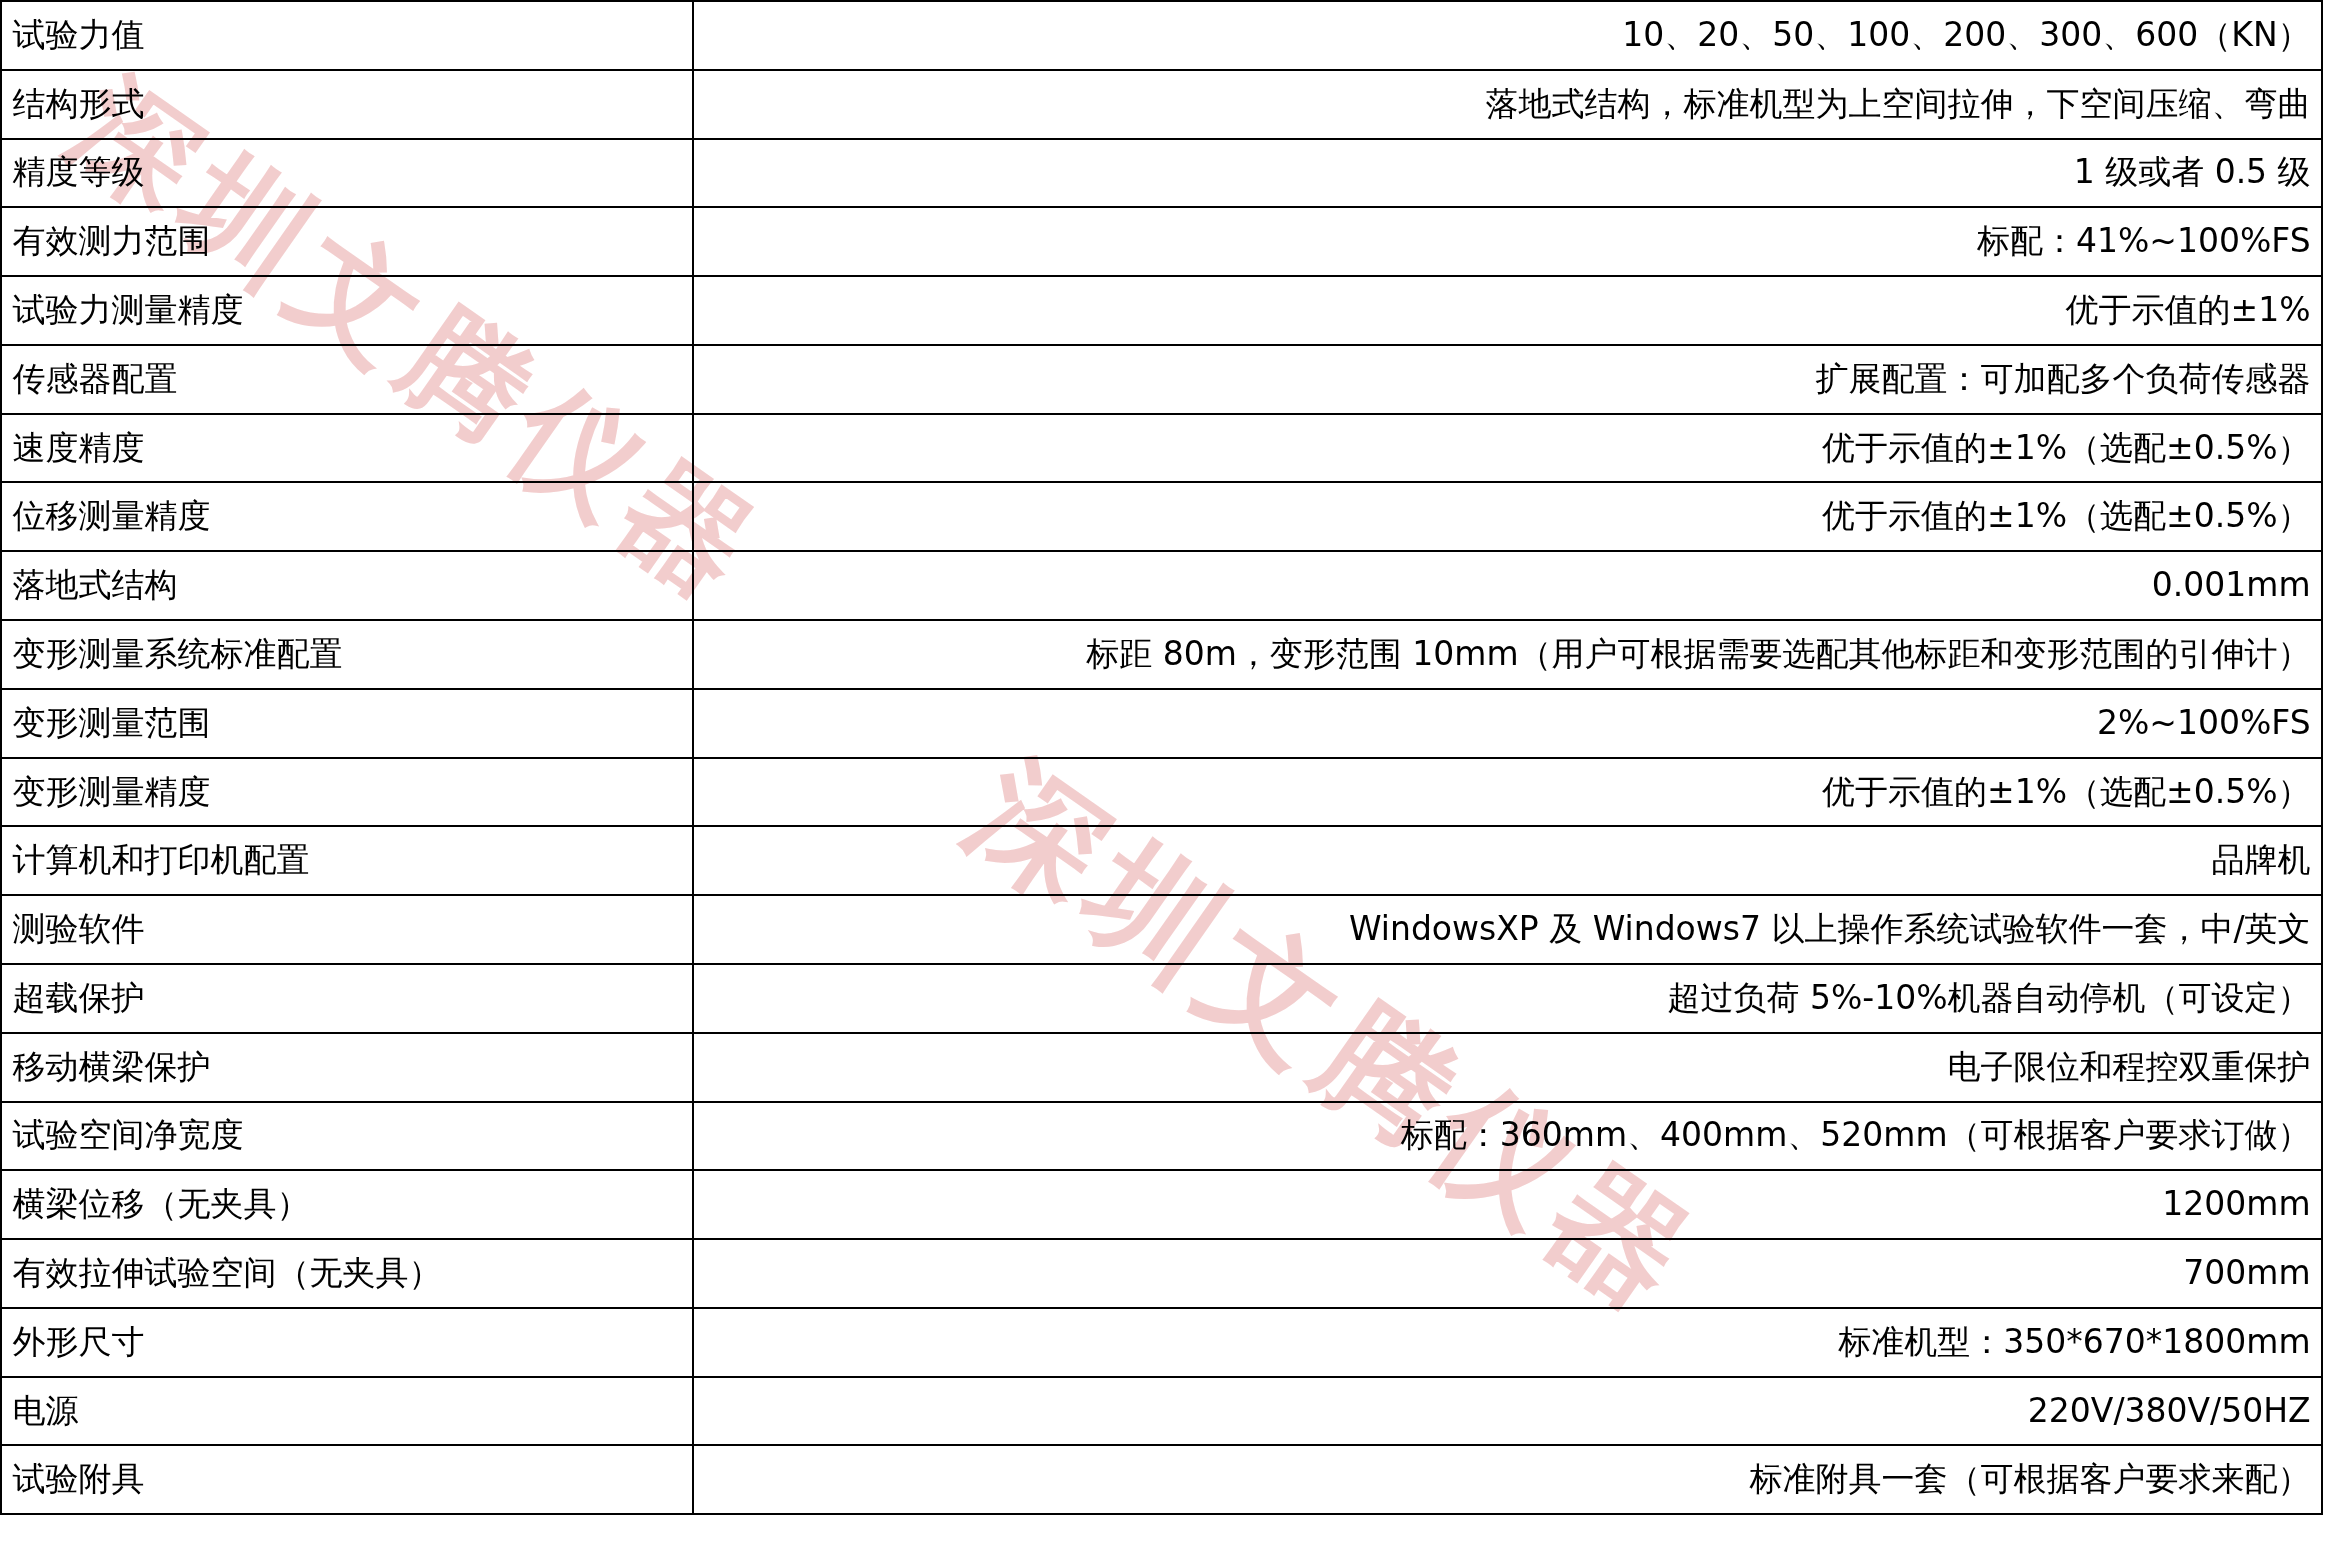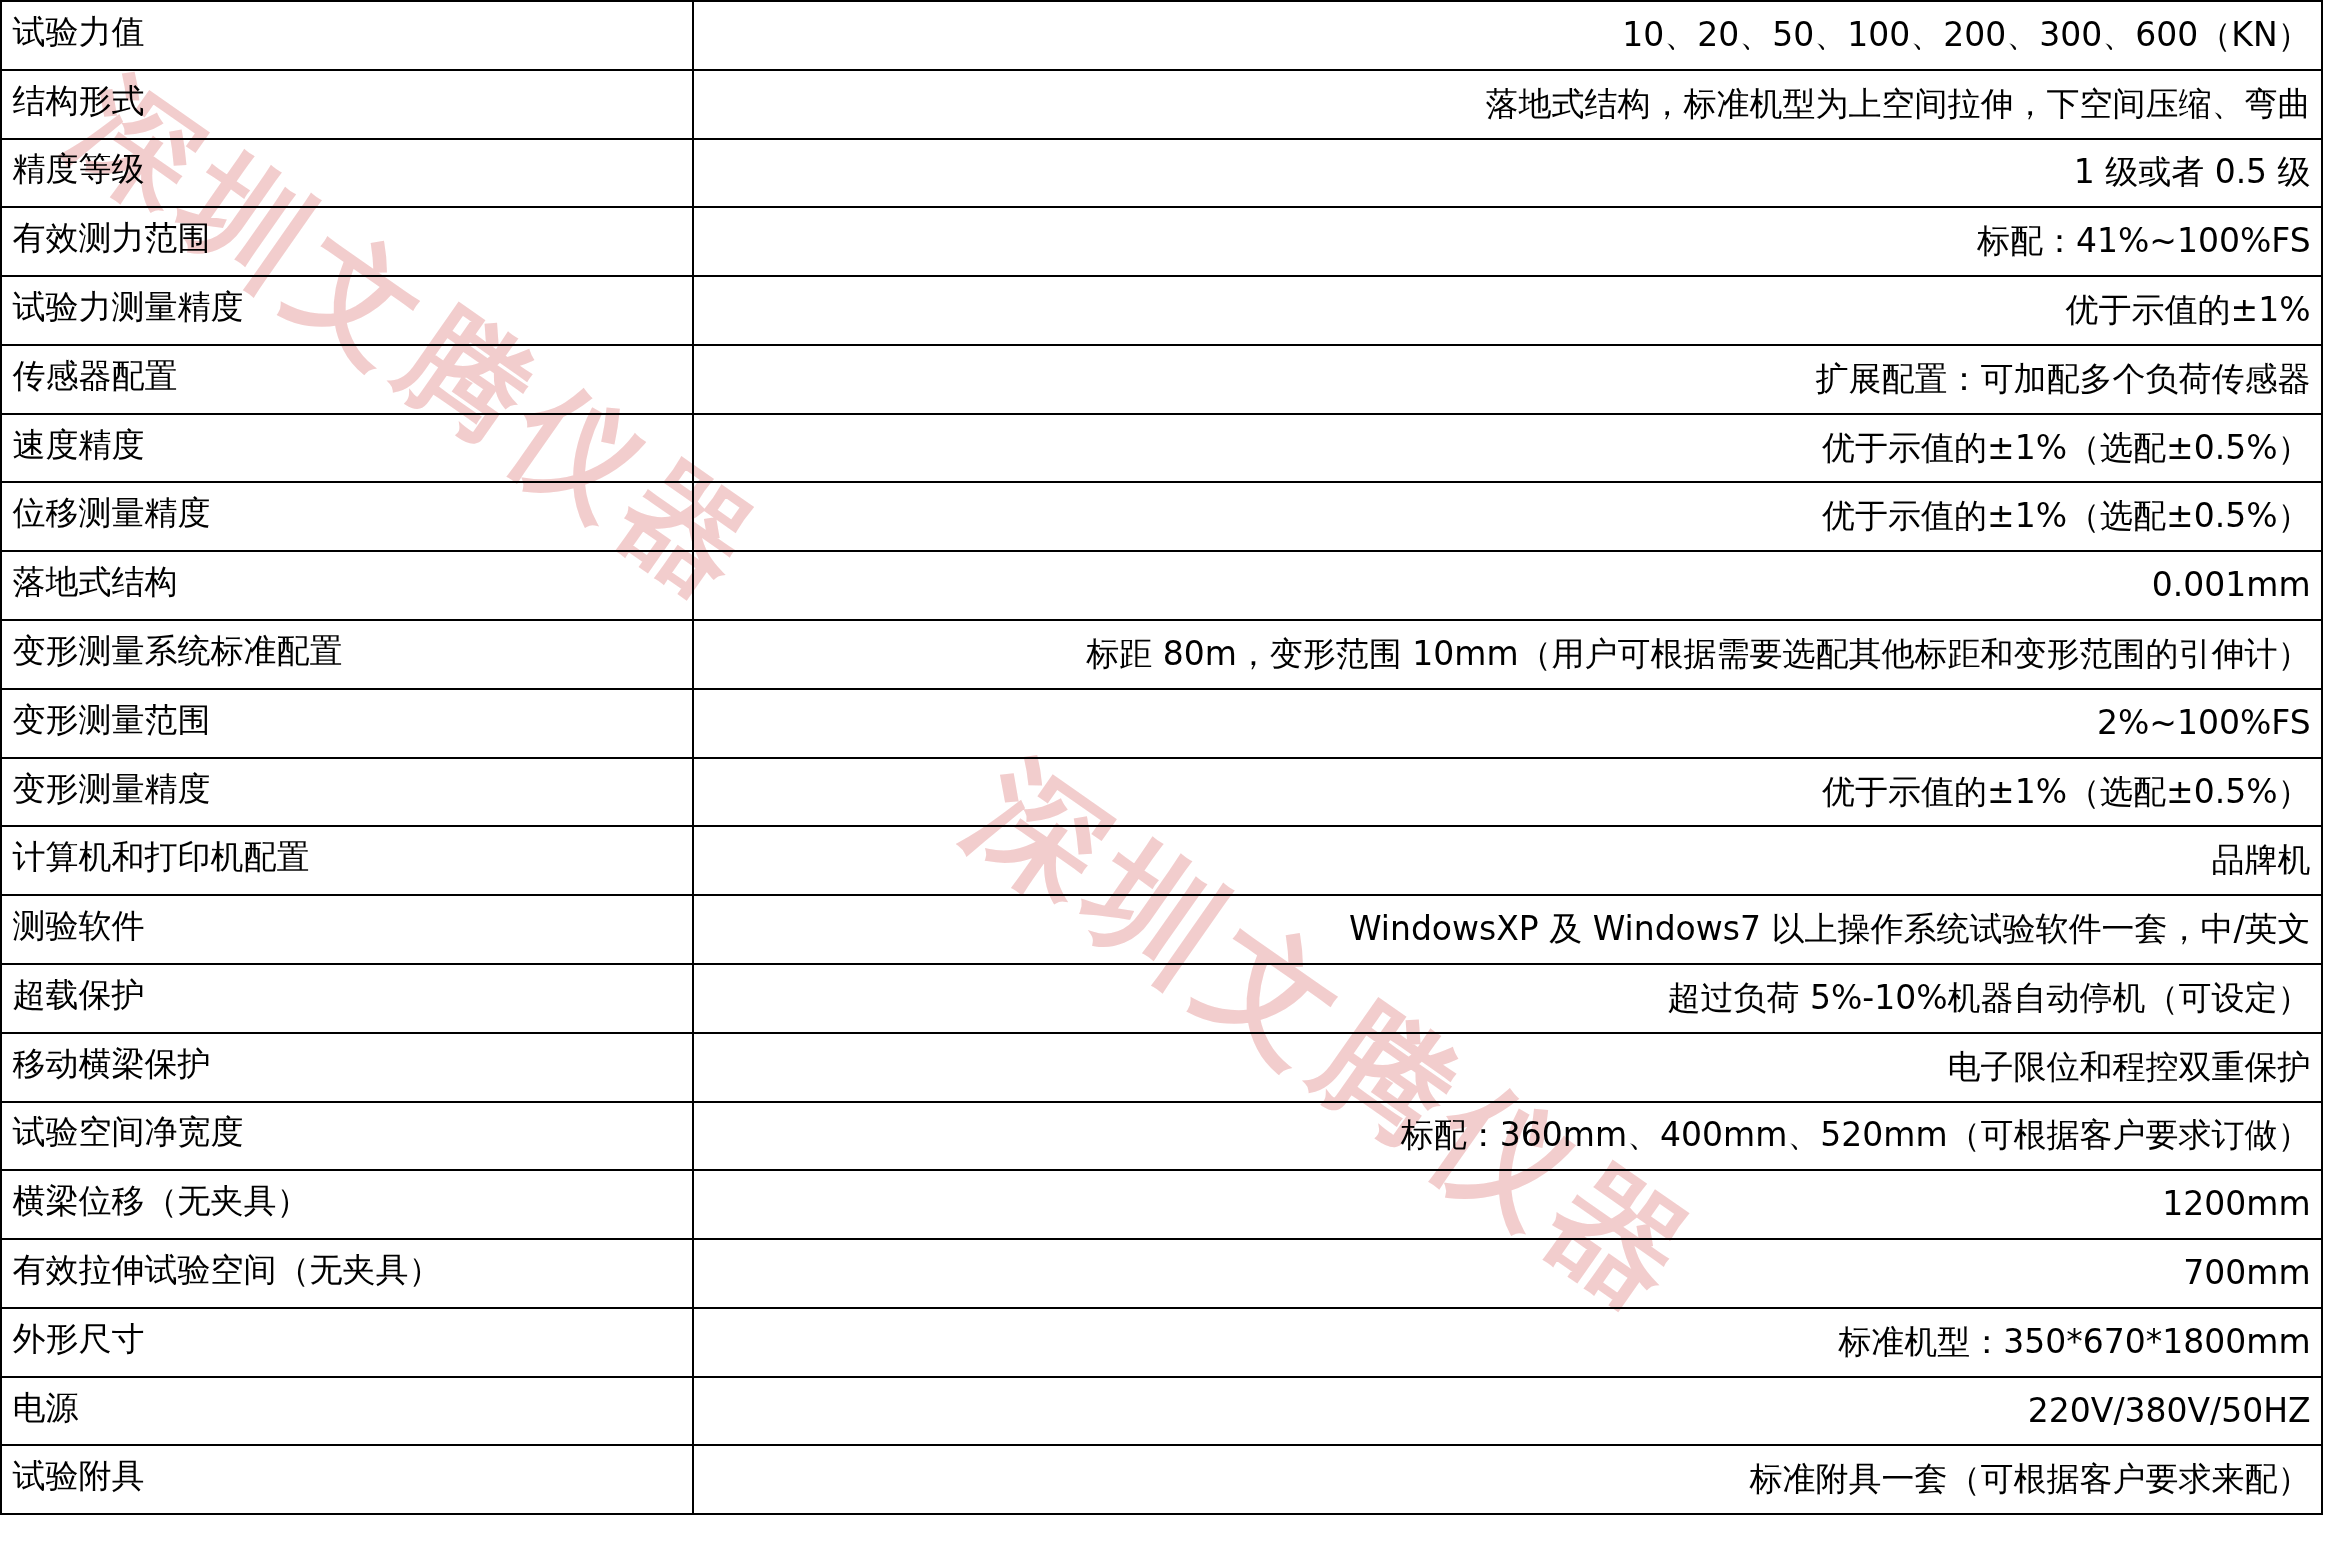--- a/index.html
+++ b/index.html
@@ -71,21 +71,21 @@
     font-size: 33px;
     line-height: 1.12;
     color: #000000;
     height: 58px;
     background: transparent;
     white-space: nowrap;
     overflow: hidden;
   }
   td.label {
     width: 669px;
-    font-family: Liberation Mono, monospace;
+    font-family: Liberation Serif, serif;
     font-size: 34px;
   }
   td.value {
     font-family: "DejaVu Sans", "Liberation Sans", sans-serif;
     font-size: 31px;
     text-align: right;
   }
 </style>
 </head>
 <body>

